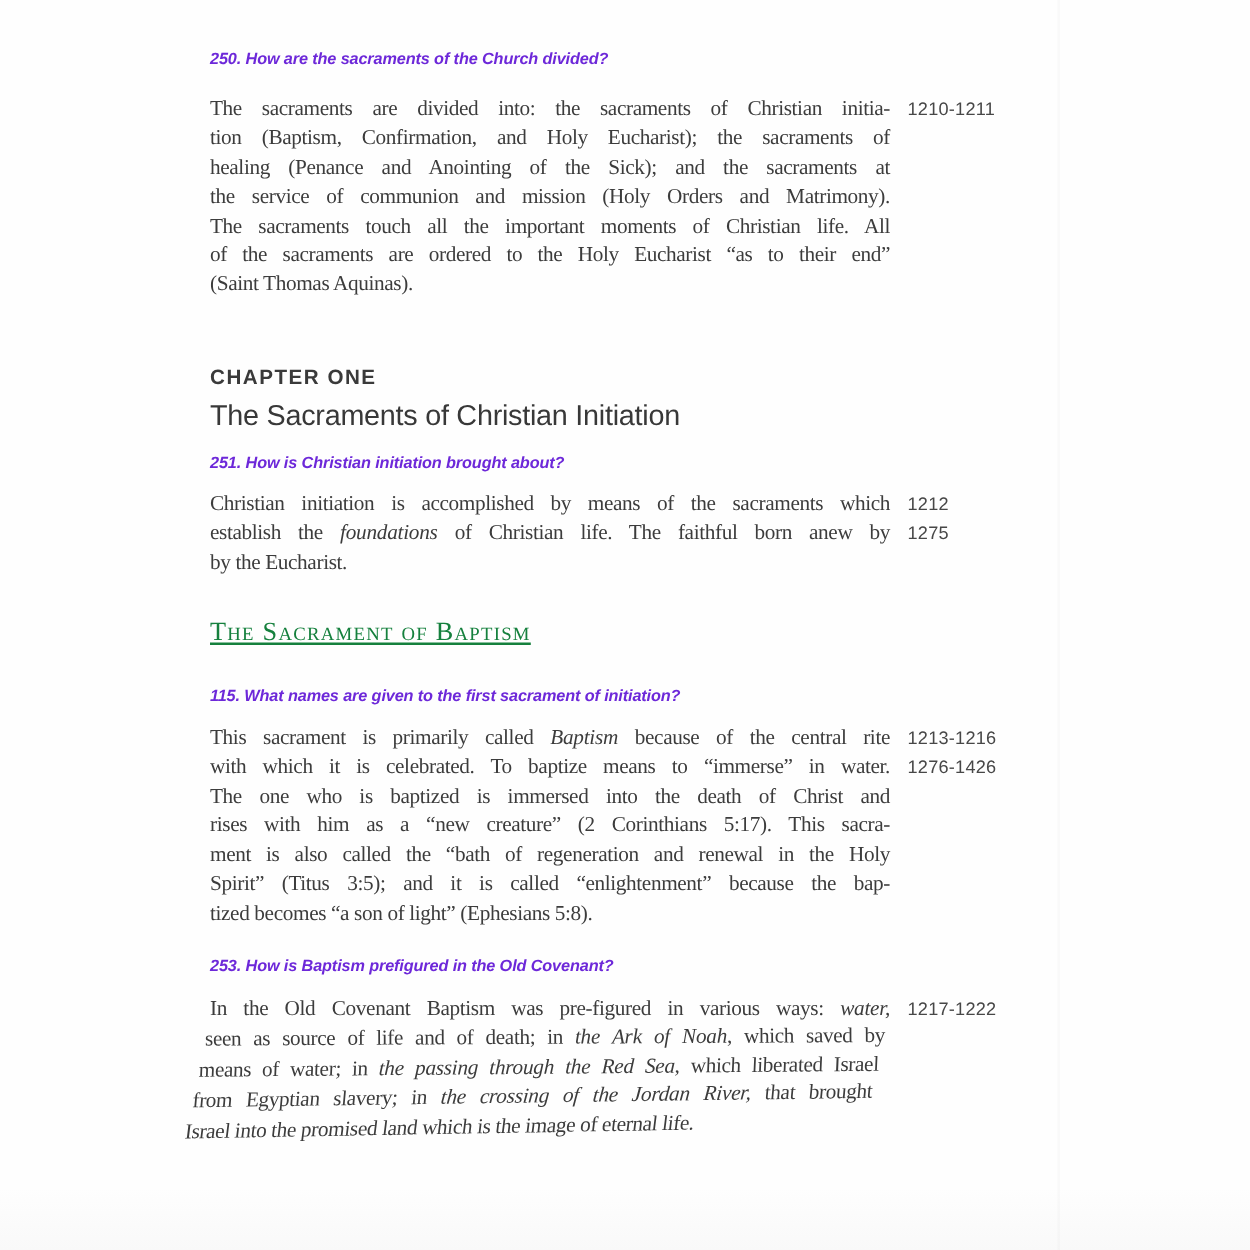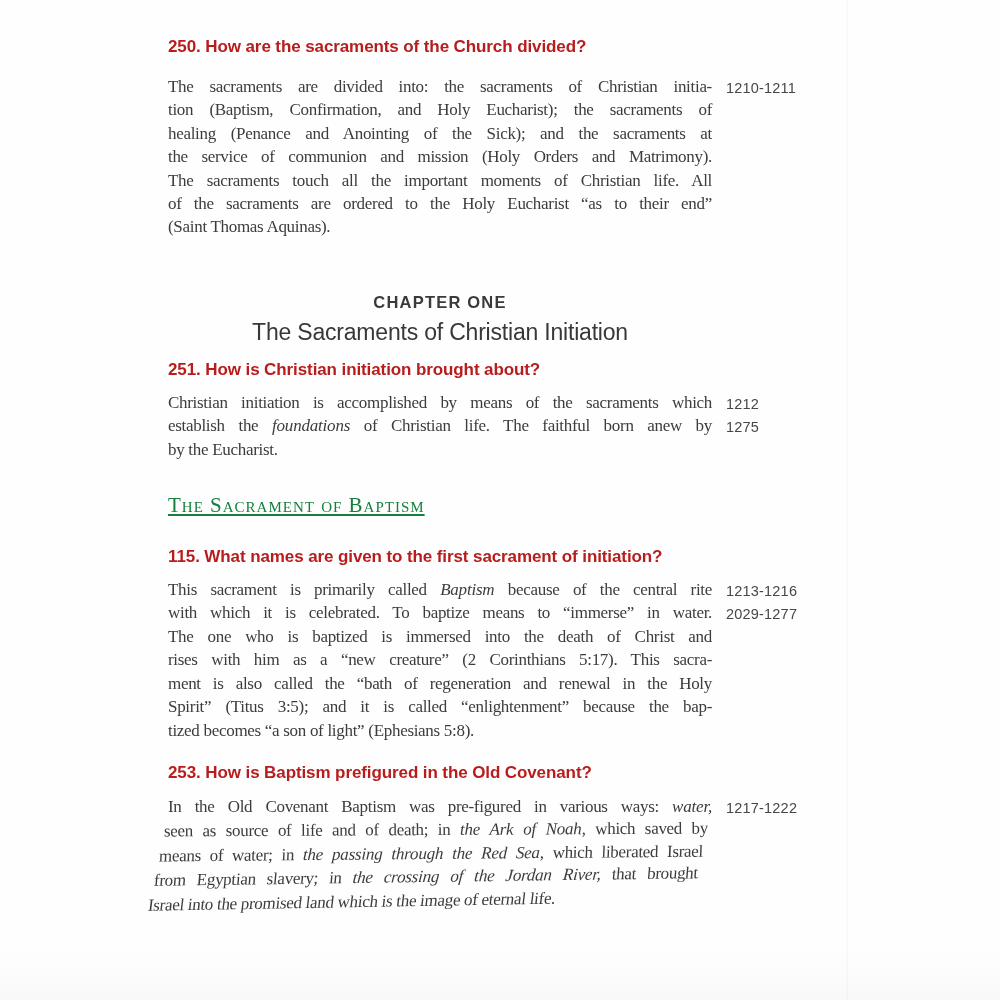--- a/index.html
+++ b/index.html
@@ -6,41 +6,41 @@
   body{width:1000px;height:1000px;background:#ffffff;}
   .page{position:relative;width:1000px;height:1000px;background:#fefefe;overflow:hidden;
         font-family:"Liberation Serif", serif;}
   .scan-edge{position:absolute;left:846px;top:0;width:2px;height:100%;
         background:rgba(180,180,180,0.07);}
   .scan-bottom{position:absolute;left:0;bottom:0;width:100%;height:50px;
         background:linear-gradient(to bottom, rgba(200,200,200,0) 0%, rgba(205,205,205,0.10) 100%);}
   .content{position:absolute;left:168px;top:36px;width:544px;}
 
   .q-heading{margin:0;font-family:"Liberation Sans", sans-serif;font-weight:700;
-        font-size:17px;line-height:22px;color:#b91c1c;letter-spacing:-0.1px;}
+        font-size:13px;line-height:22px;color:#6d28d9;letter-spacing:-0.1px;font-style:italic;}
   #h251{margin-top:13px;}
   #h252{margin-top:29px;}
   #h253{margin-top:20px;}
 
   .answer{position:relative;}
   #a250{margin-top:17px;}
   #a251{margin-top:10px;}
   #a252{margin-top:10px;}
   #a253{margin-top:11px;}
 
   .answer-lines .line{font-size:17px;line-height:23.4px;color:#3c3c3c;
         text-align:justify;text-align-last:justify;letter-spacing:-0.3px;}
   .answer-lines .line:last-child{text-align-last:left;}
   .answer-lines .line i{letter-spacing:-0.2px;}
 
   .refs{position:absolute;left:calc(100% + 14px);top:2px;width:110px;
         font-family:"Liberation Sans", sans-serif;font-size:14.5px;color:#474747;
         line-height:23.4px;white-space:nowrap;letter-spacing:0.2px;}
 
-  .chapter{margin-top:53px;text-align:center;}
+  .chapter{margin-top:53px;text-align:left;}
   .chapter-kicker{font-family:"Liberation Sans", sans-serif;font-weight:700;
         font-size:16.5px;line-height:20px;letter-spacing:1.2px;color:#3a3a3a;}
   .chapter-title{font-family:"Liberation Sans", sans-serif;font-weight:400;
         font-size:23px;line-height:28px;margin-top:6px;color:#383838;letter-spacing:-0.2px;}
 
   .section-heading{margin-top:32px;font-variant:small-caps;font-size:21px;
         line-height:24px;letter-spacing:1px;color:#15803d;text-decoration:underline;}
 
   
   #a253 .line:nth-child(2){transform:translateX(-4px) rotate(-0.3deg);}
@@ -99,21 +99,21 @@
           <div class="line"><span>This sacrament is primarily called </span><i>Baptism</i><span> because of the central rite</span></div>
           <div class="line"><span>with which it is celebrated. To baptize means to “immerse” in water.</span></div>
           <div class="line"><span>The one who is baptized is immersed into the death of Christ and</span></div>
           <div class="line"><span>rises with him as a “new creature” (2 Corinthians 5:17). This sacra-</span></div>
           <div class="line"><span>ment is also called the “bath of regeneration and renewal in the Holy</span></div>
           <div class="line"><span>Spirit” (Titus 3:5); and it is called “enlightenment” because the bap-</span></div>
           <div class="line"><span>tized becomes “a son of light” (Ephesians 5:8).</span></div>
         </div>
       <div class="refs">
           <div class="ref">1213-1216</div>
-          <div class="ref">2029-1277</div>
+          <div class="ref">1276-1426</div>
         </div>
     </div>
 
     <h3 class="q-heading" id="h253">253. How is Baptism prefigured in the Old Covenant?</h3>
     <div class="answer" id="a253">
       <div class="answer-lines">
           <div class="line"><span>In the Old Covenant Baptism was pre-figured in various ways: </span><i>water,</i></div>
           <div class="line"><span>seen as source of life and of death; in </span><i>the Ark of Noah</i><span>, which saved by</span></div>
           <div class="line"><span>means of water; in </span><i>the passing through the Red Sea</i><span>, which liberated Israel</span></div>
           <div class="line"><span>from Egyptian slavery; in </span><i>the crossing of the Jordan River,</i><span> that brought</span></div>

